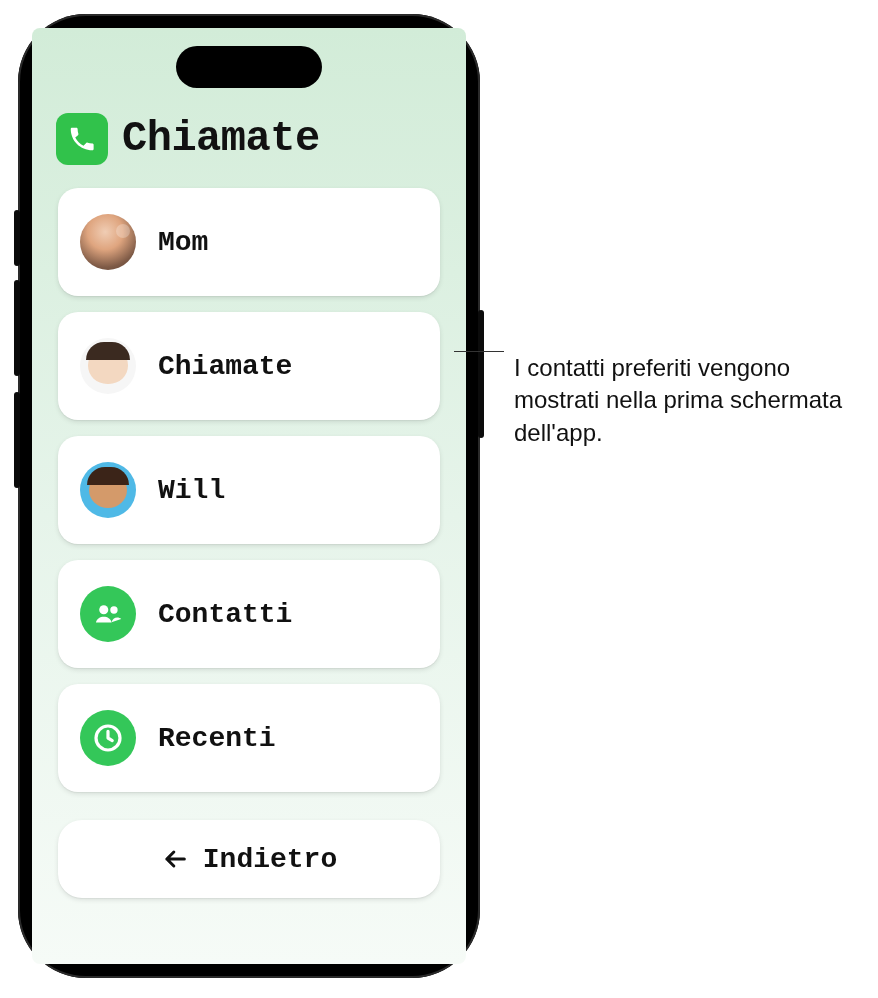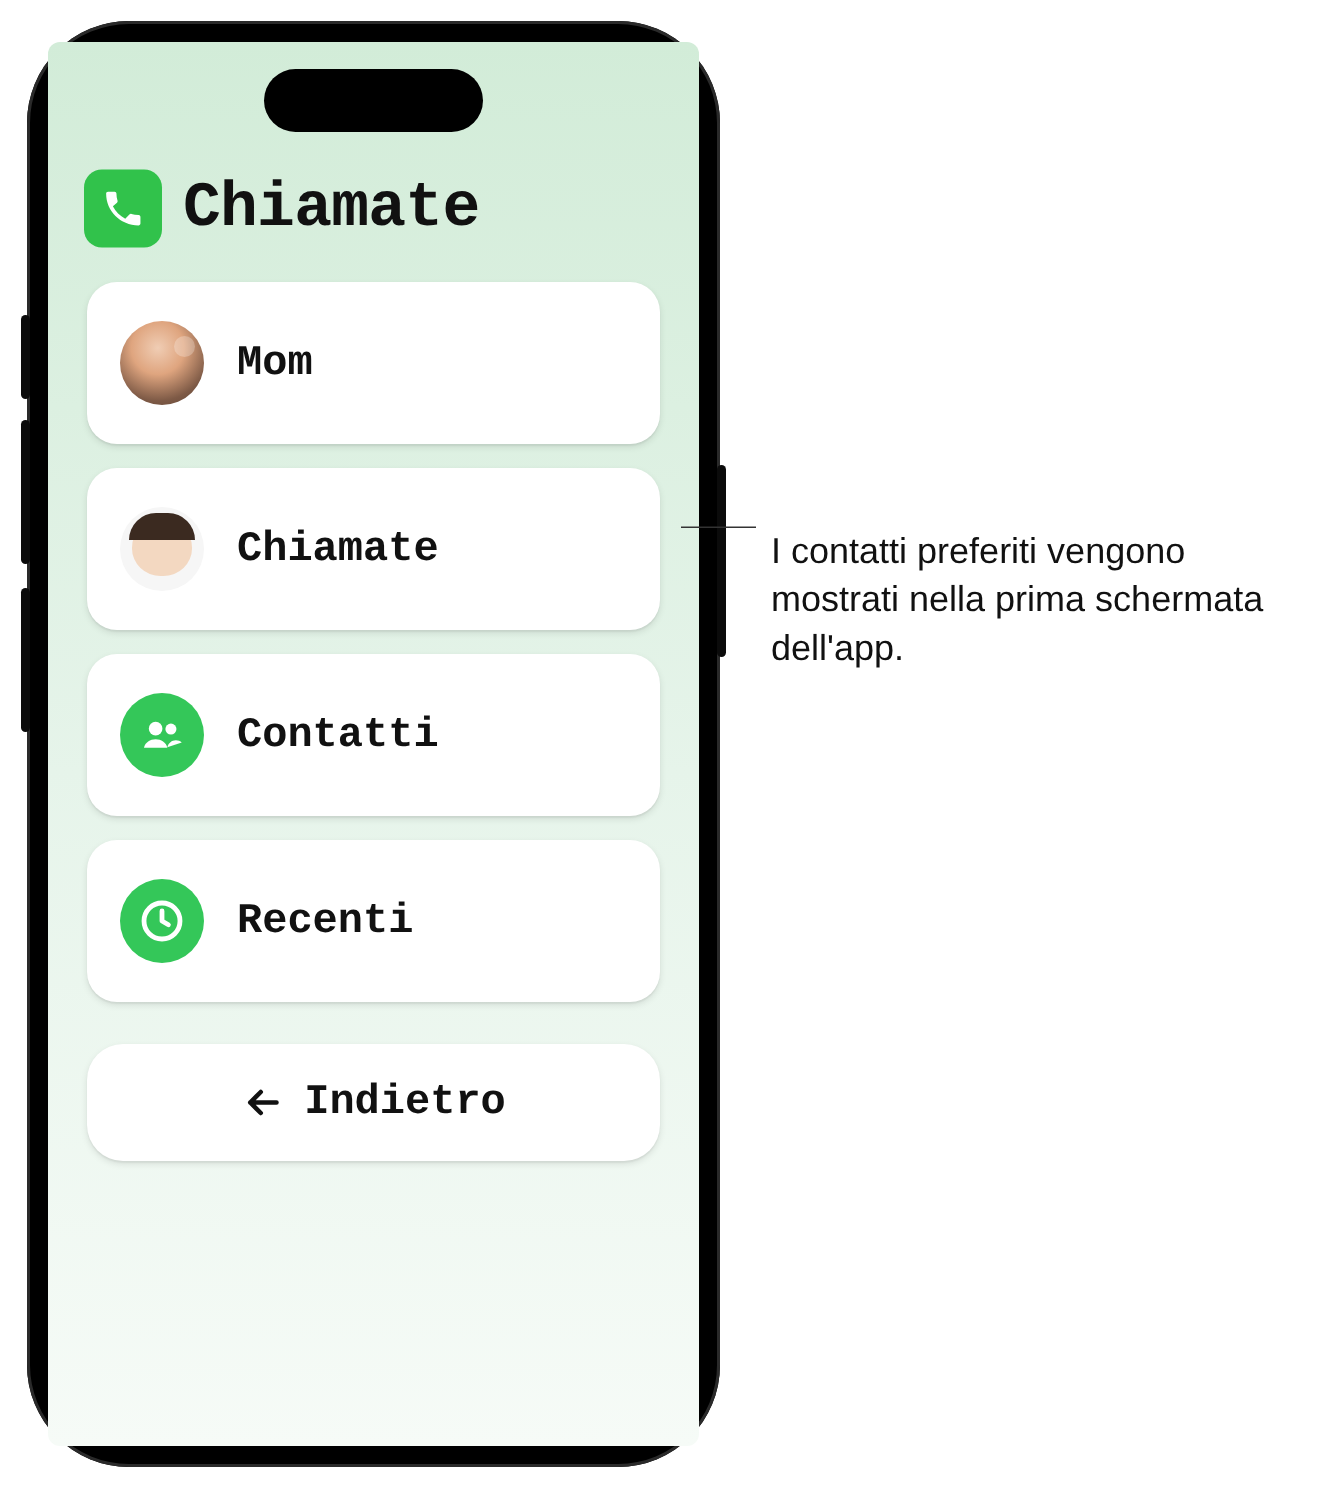--- a/index.html
+++ b/index.html
@@ -237,20 +237,24 @@
       <div class="card">
         <div class="avatar mom"></div>
         <div class="label">Mom</div>
       </div>
 
       <div class="card">
         <div class="avatar guillermo"></div>
         <div class="label">Chiamate</div>
       </div>
 
+      <div class="card">
+        <div class="avatar will"></div>
+        <div class="label">Will</div>
+      </div>
 
       <div class="card">
         <div class="icon-circle green-outline">
           <svg width="34" height="34" viewBox="0 0 24 24">
             <circle cx="9" cy="9" r="3.2" fill="#fff"></circle>
             <path d="M3.5 18c.6-2.6 2.9-4 5.5-4s4.9 1.4 5.5 4" fill="#fff"></path>
             <circle cx="16.2" cy="9.2" r="2.6" fill="#fff"></circle>
             <path d="M14.5 17.8c.5-2 2.1-3.3 4-3.3 1.1 0 2.1.4 2.8 1" fill="#fff"></path>
           </svg>
         </div>

